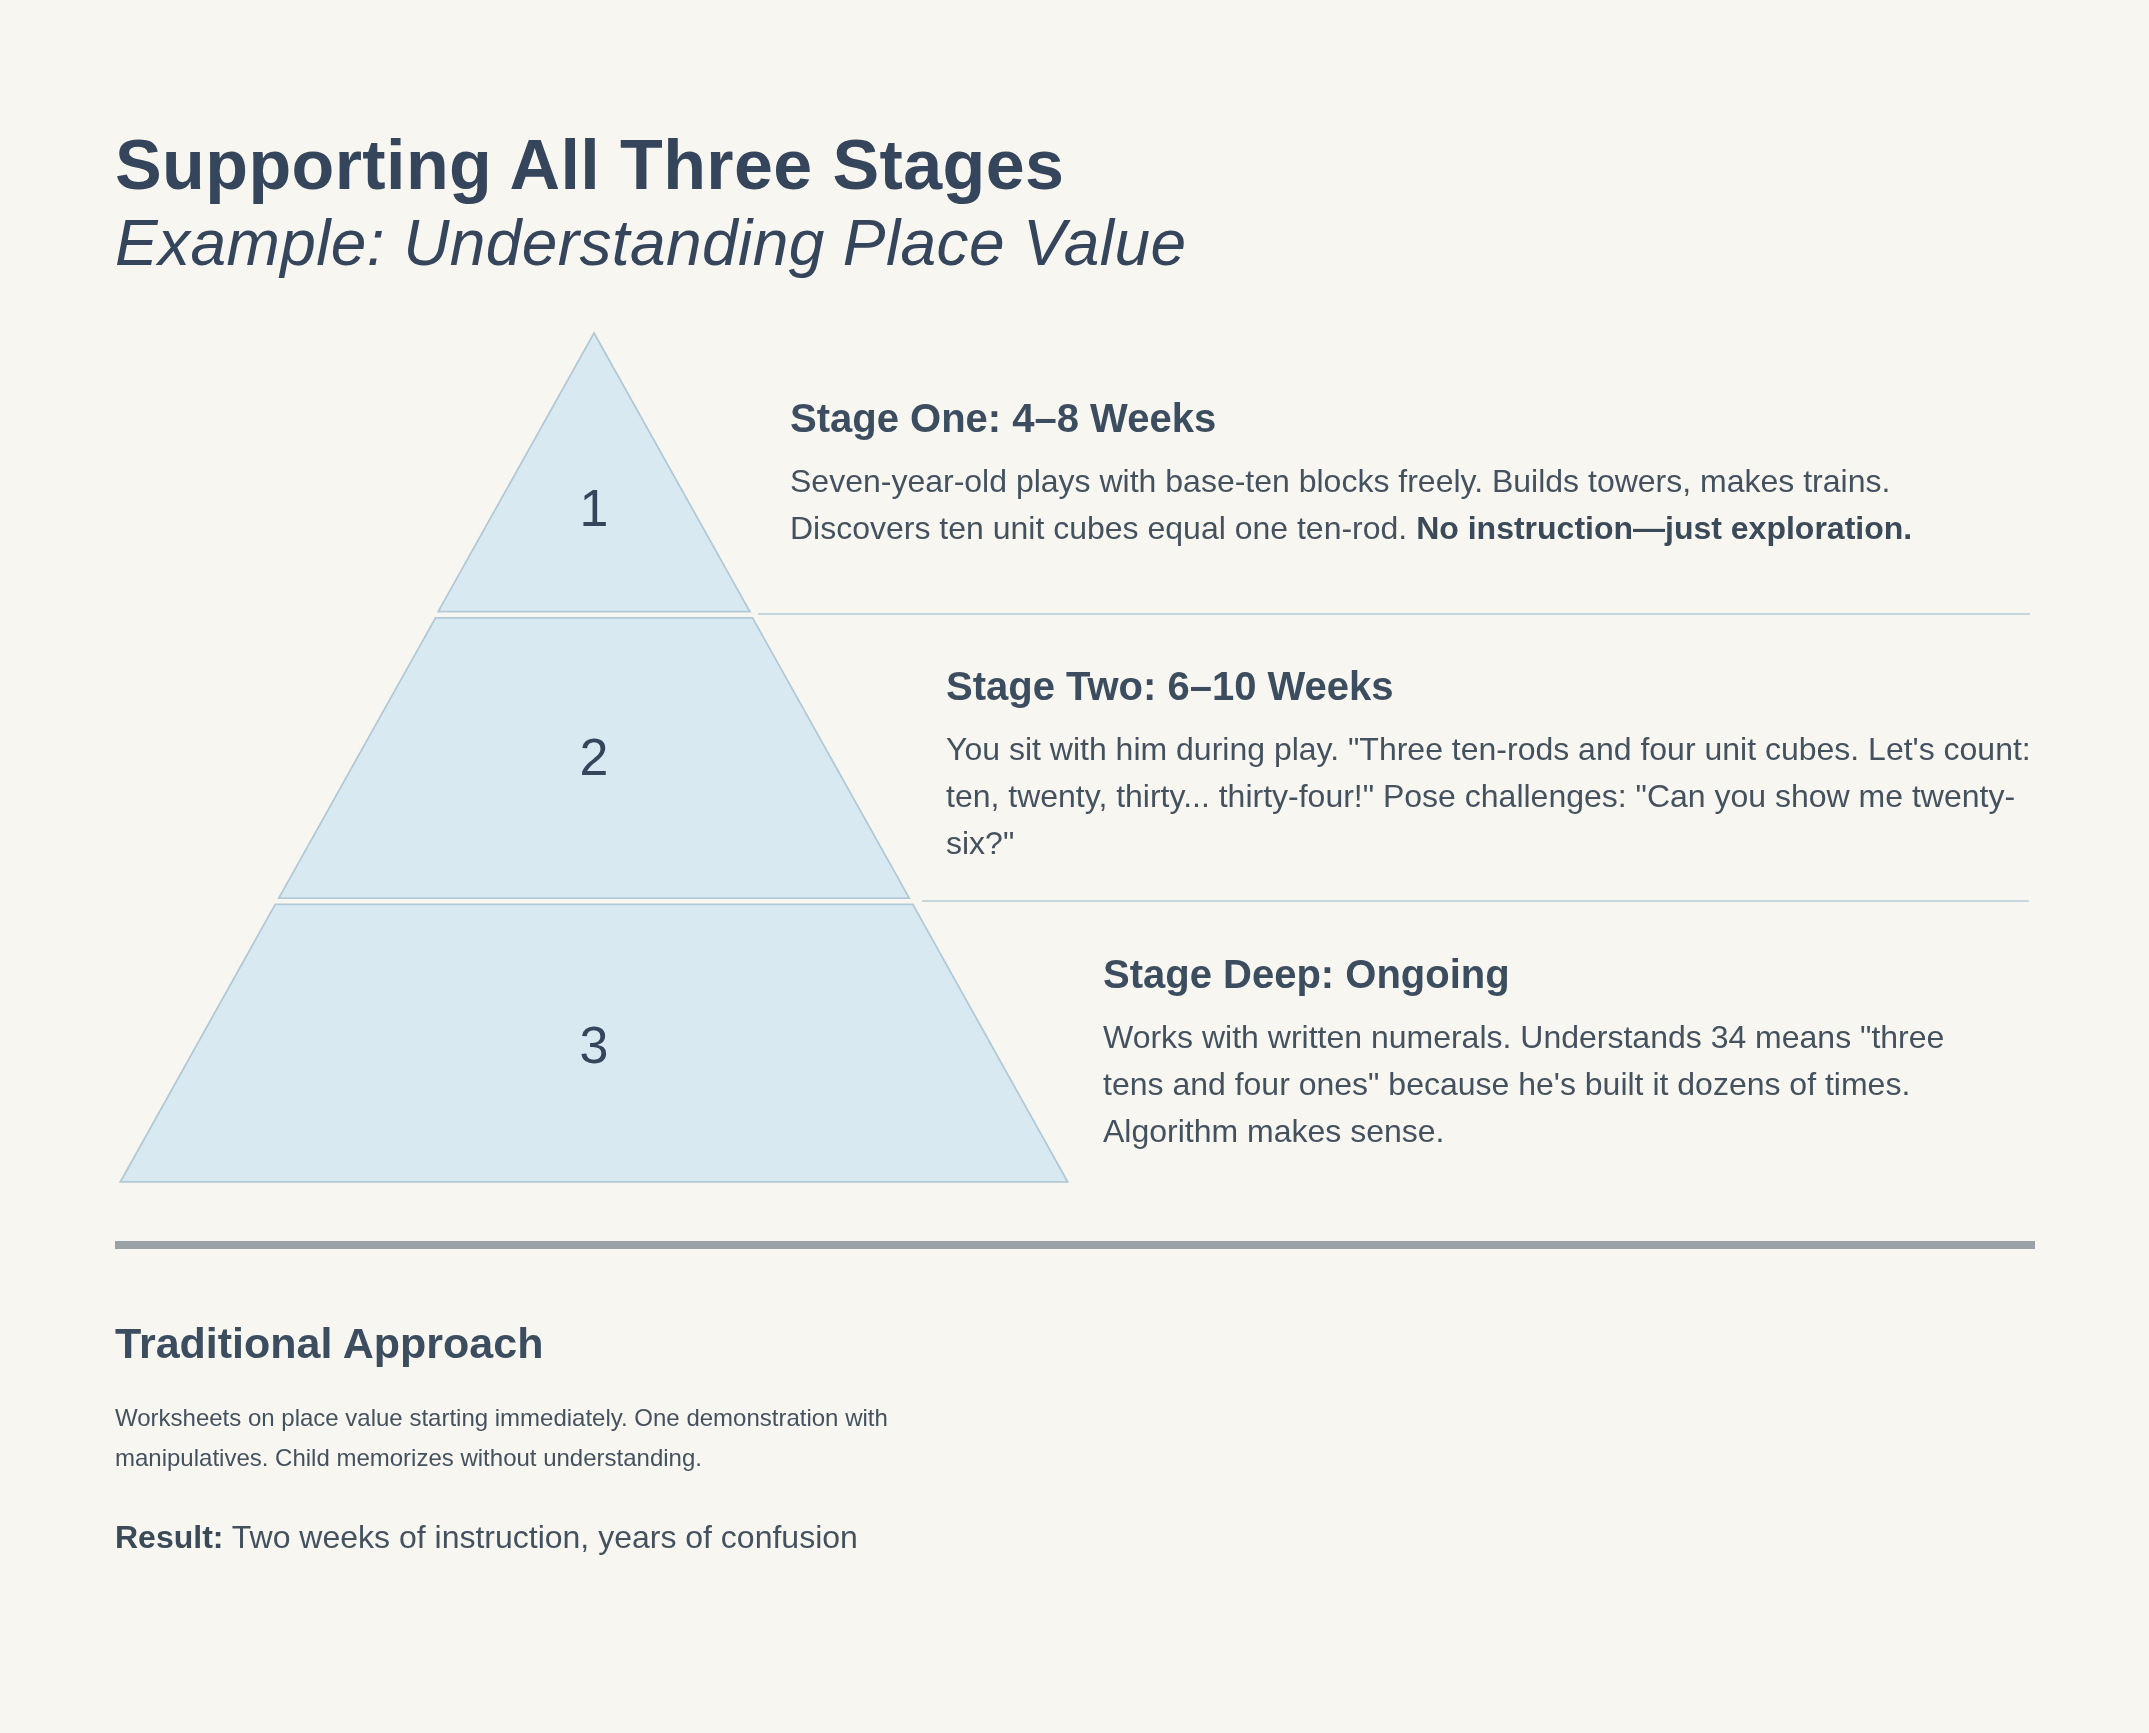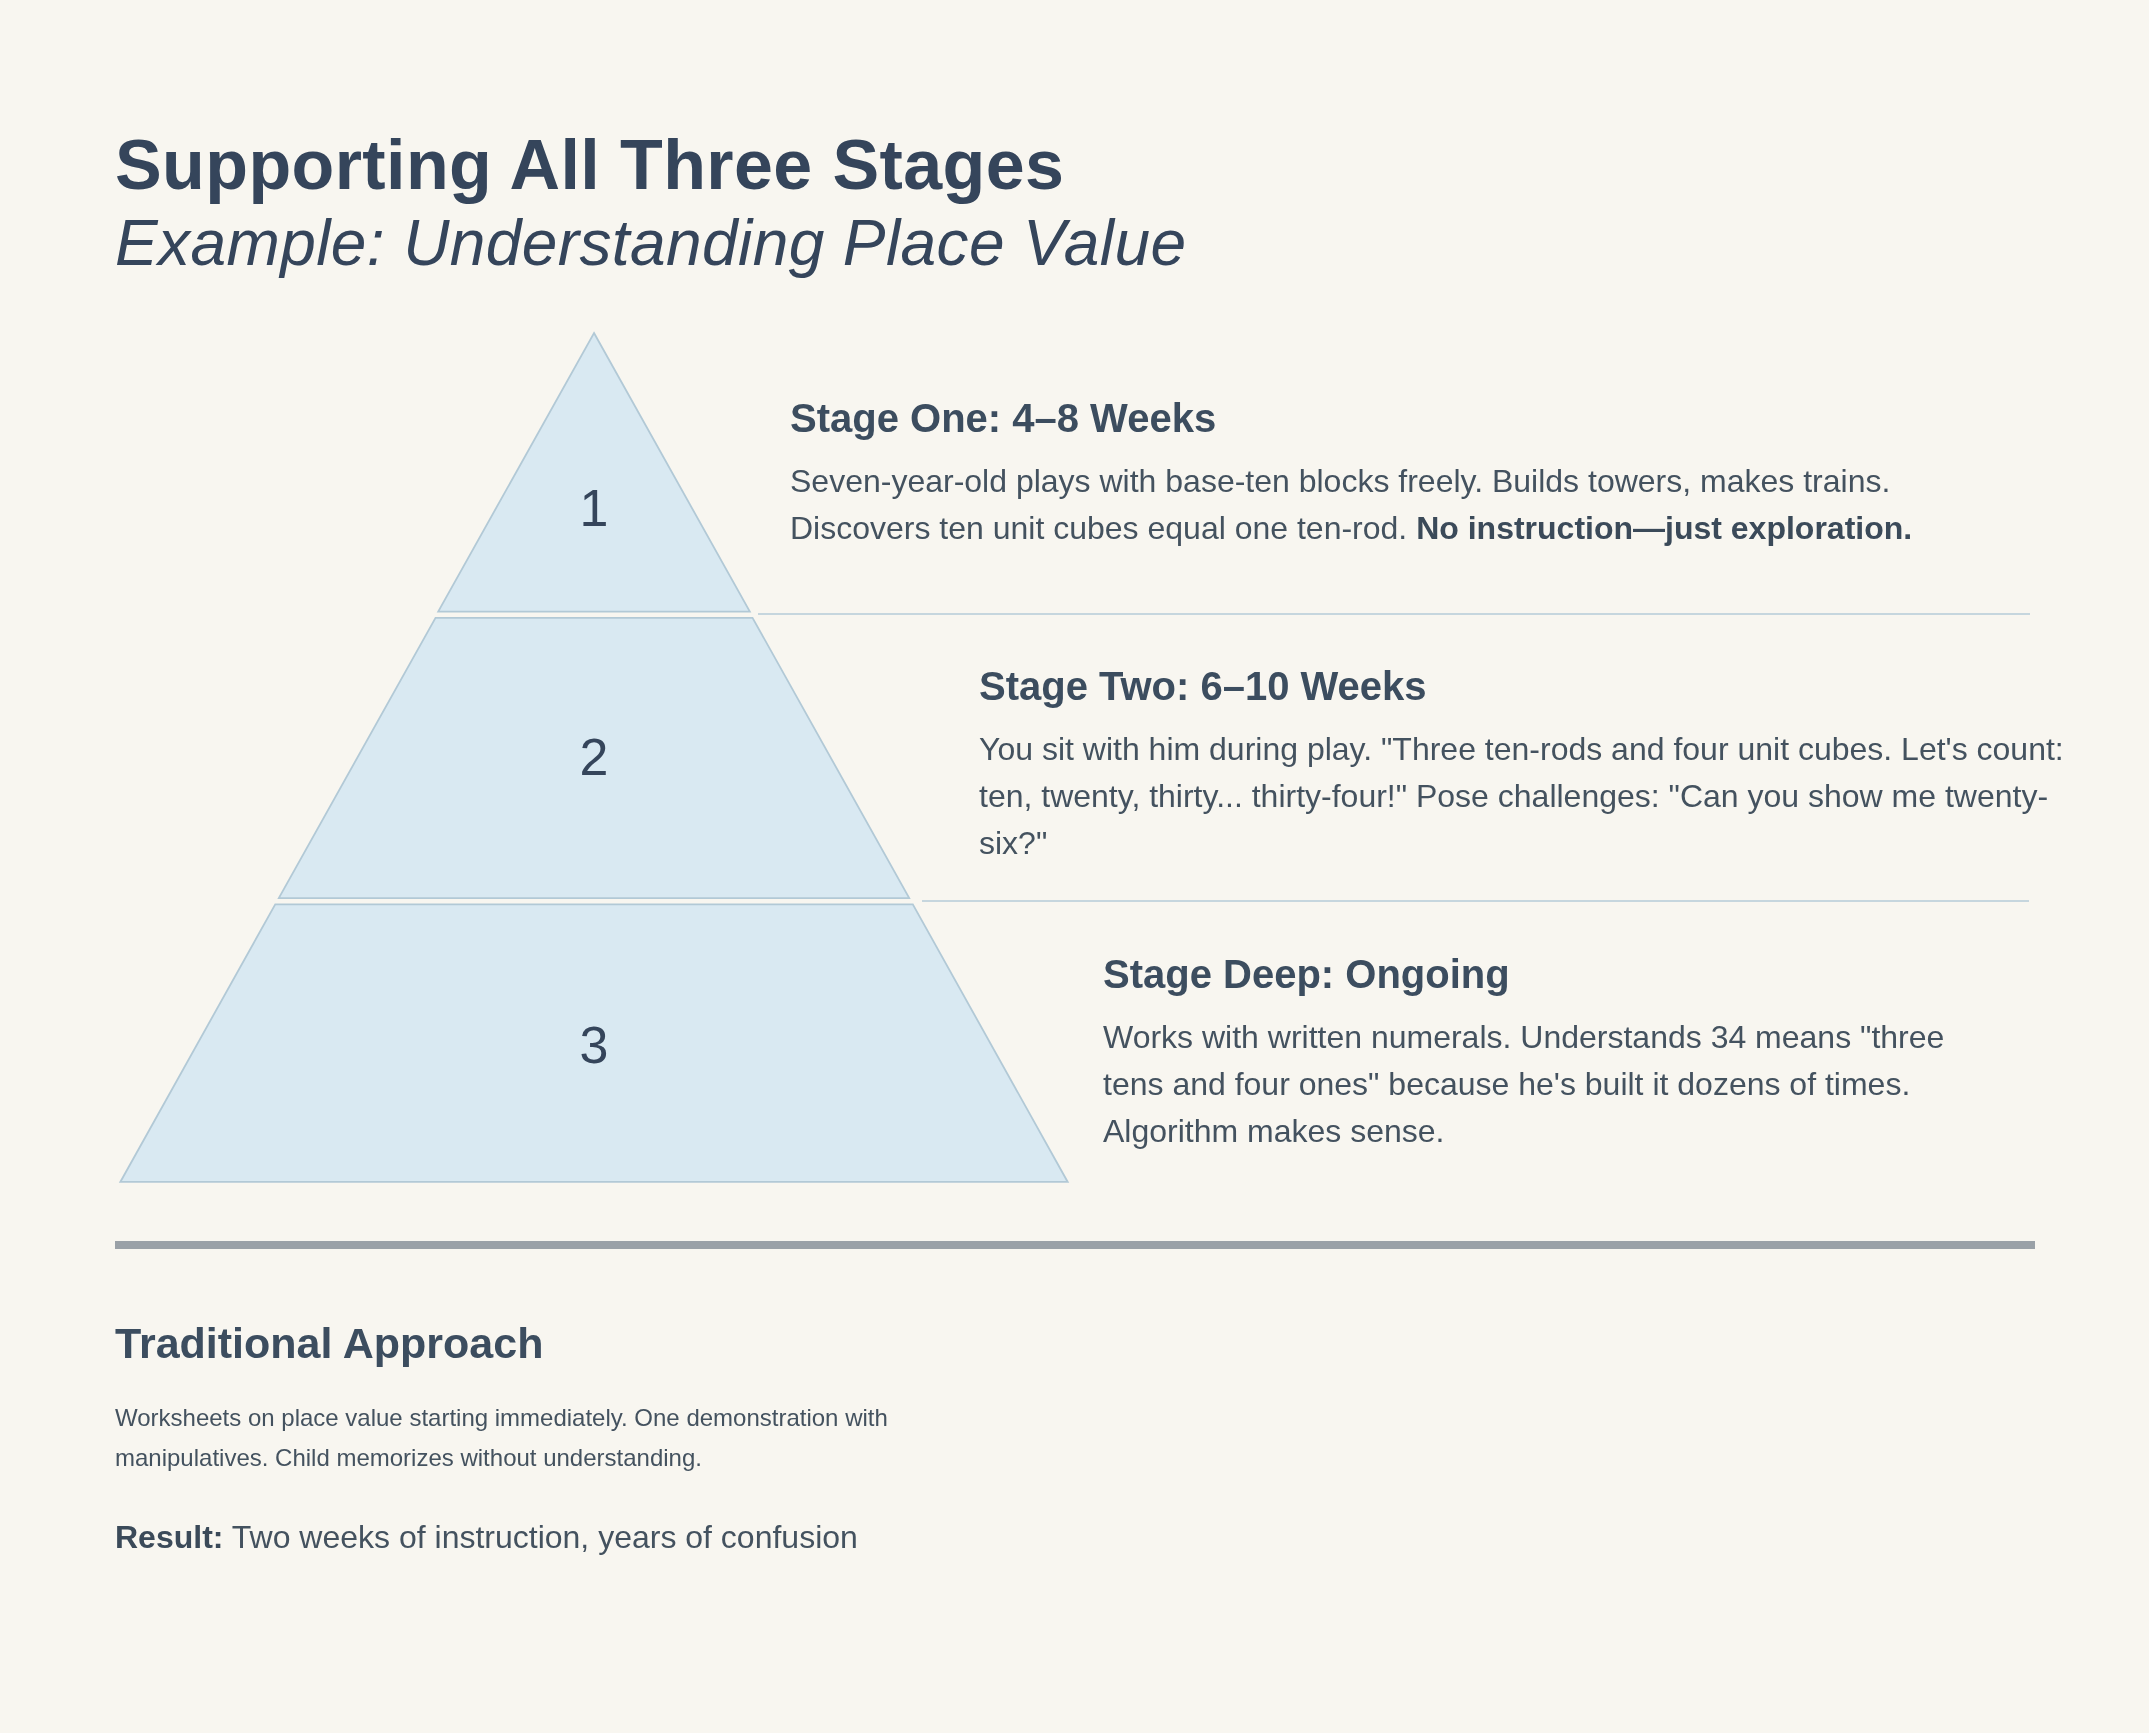--- a/index.html
+++ b/index.html
@@ -73,21 +73,21 @@
     margin-bottom: 12.5px;
   }
   .stage-block p {
     font-size: 32px; line-height: 47px;
     color: var(--ink-body);
     margin-top: 11px;
   }
   .stage-block p strong, .result strong { font-weight: 700; color: #3b4a59; }
   .stage-one   { left: 790px;  top: 391px; width: 1173px; }
   .stage-one p { width: 1164px; }
-  .stage-two   { left: 979px; top: 659px; width: 1146px; }
+  .stage-two   { left: 946px; top: 659px; width: 1146px; }
   .stage-two p { width: 1137px; }
   .stage-three   { left: 1103px; top: 947px; width: 891px; }
   .stage-three p { width: 882px; }
   .divider {
     position: absolute;
     left: 115px; top: 1241px;
     width: 1920px; height: 8px;
     background: var(--divider);
   }
   .column { position: absolute; top: 1318px; }

